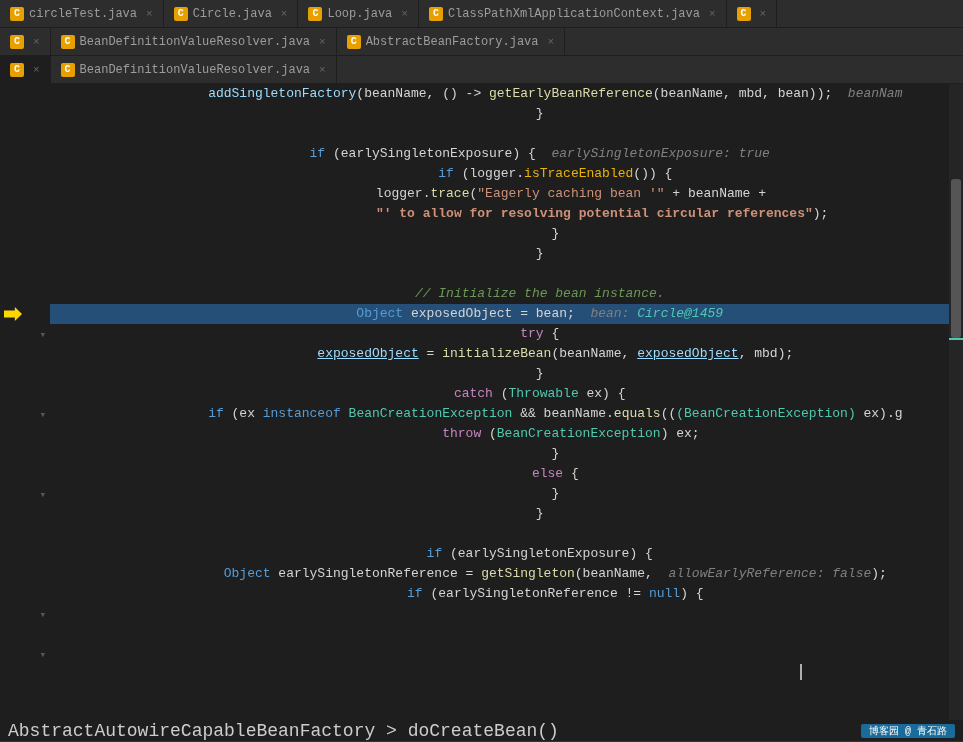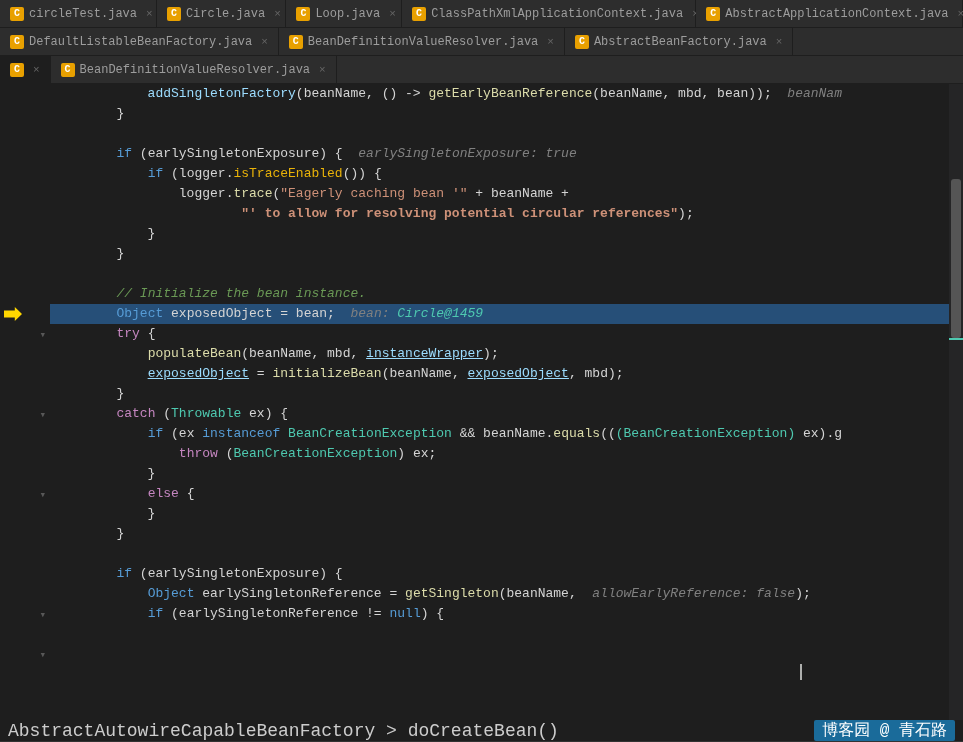--- a/index.html
+++ b/index.html
@@ -78,20 +78,21 @@
       border-bottom: 1px solid #1e1e1e;
       overflow: hidden;
     }
 
     .code-line {
       display: flex;
       align-items: stretch;
       height: 20px;
       line-height: 20px;
       position: relative;
+      text-align: center;
     }
 
     .code-line.highlighted {
       background: #264f78;
       font-family: Liberation Mono, monospace;
     }
 
     .code-content {
       flex: 1;
       padding-left: 4px;
@@ -153,29 +154,27 @@
       <span>Loop.java</span>
       <span class="tab-close">×</span>
     </div>
     <div class="tab">
       <span class="tab-icon orange">C</span>
       <span>ClassPathXmlApplicationContext.java</span>
       <span class="tab-close">×</span>
     </div>
     <div class="tab">
       <span class="tab-icon orange">C</span>
-      <span>AbstractApplicationContext.java</span>
       <span class="tab-close">×</span>
     </div>
   </div>
 
   <div class="tab-bar-second">
     <div class="tab">
       <span class="tab-icon orange">C</span>
-      <span>DefaultListableBeanFactory.java</span>
       <span class="tab-close">×</span>
     </div>
     <div class="tab">
       <span class="tab-icon orange">C</span>
       <span>BeanDefinitionValueResolver.java</span>
       <span class="tab-close">×</span>
     </div>
     <div class="tab">
       <span class="tab-icon orange">C</span>
       <span>AbstractBeanFactory.java</span>
@@ -291,23 +290,20 @@
       </div>
 
       <div class="code-line highlighted" style="background:#264f78;">
         <div class="code-content"><span class="normal">        </span><span class="kw">Object</span><span class="normal"> exposedObject = bean;</span><span class="param-hint">  bean: </span><span class="hint-val">Circle@1459</span></div>
       </div>
 
       <div class="code-line">
         <div class="code-content"><span class="normal">        </span><span class="kw-ctrl">try</span><span class="normal"> {</span></div>
       </div>
 
-      <div class="code-line">
-        <div class="code-content"><span class="normal">            </span><span style="color:#dcdcaa;">populateBean</span><span class="normal">(beanName, mbd, </span><span style="text-decoration:underline; color:#9cdcfe;">instanceWrapper</span><span class="normal">);</span></div>
-      </div>
 
       <div class="code-line">
         <div class="code-content"><span class="normal">            </span><span style="text-decoration:underline; color:#9cdcfe;">exposedObject</span><span class="normal"> = </span><span style="color:#dcdcaa;">initializeBean</span><span class="normal">(beanName, </span><span style="text-decoration:underline; color:#9cdcfe;">exposedObject</span><span class="normal">, mbd);</span></div>
       </div>
 
       <div class="code-line">
         <div class="code-content"><span class="normal">        }</span></div>
       </div>
 
       <div class="code-line">
@@ -361,21 +357,21 @@
       <div style="position:absolute; right:0; top:0; width:14px; height:100%; background:#252526;">
         <div style="position:absolute; top:15%; left:2px; width:10px; height:25%; background:#555; border-radius:3px;"></div>
 
         <div style="position:absolute; right:0; top:40%; width:14px; height:2px; background:#4ec9b0;"></div>
       </div>
     </div>
   </div>
 
   <div class="breadcrumb-bar">
     <span style="color:#cccccc; font-size:18px;">AbstractAutowireCapableBeanFactory &gt; doCreateBean()</span>
-    <span style="margin-left:auto; color:#ffffff; font-size:16px; background:#1a6b9a; padding:0 8px; border-radius:2px;">博客园 @ 青石路</span>
+    <span style="margin-left:auto; color:#ffffff; font-size:10px; background:#1a6b9a; padding:0 8px; border-radius:2px;">博客园 @ 青石路</span>
   </div>
 
 </div>
 
 <style>
   @keyframes blink {
     0%, 100% { opacity: 1; }
     50% { opacity: 0; }
   }
 </style>

